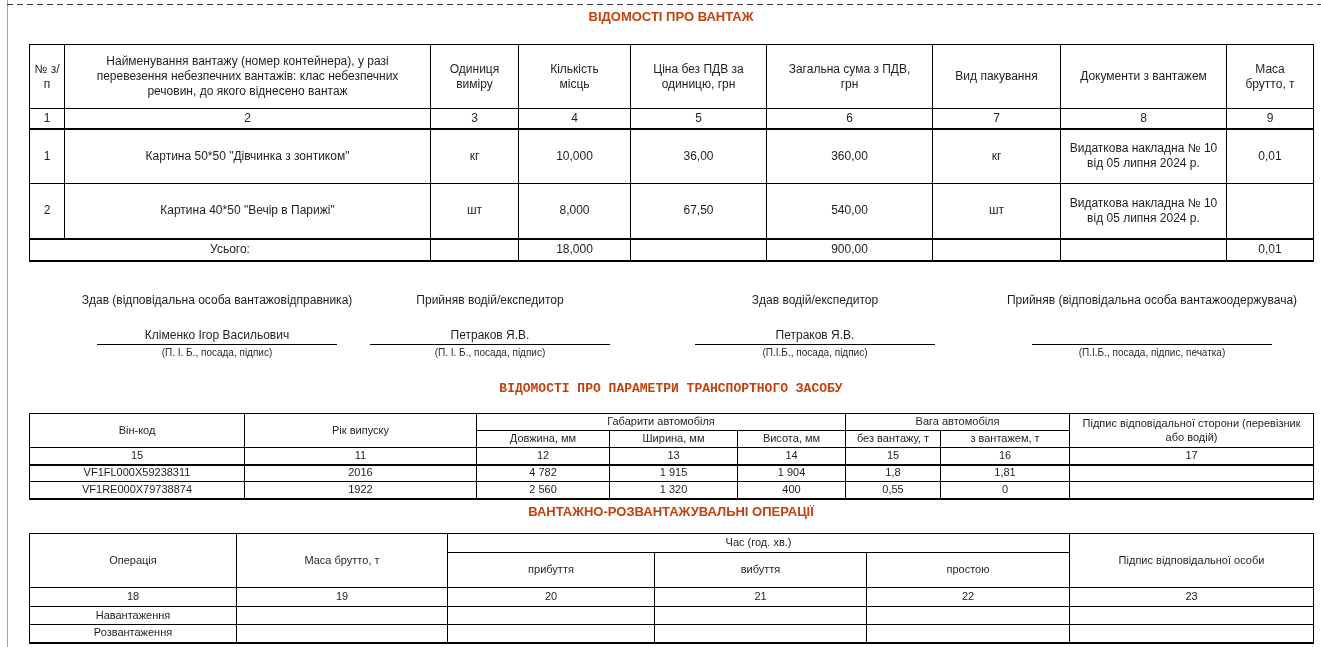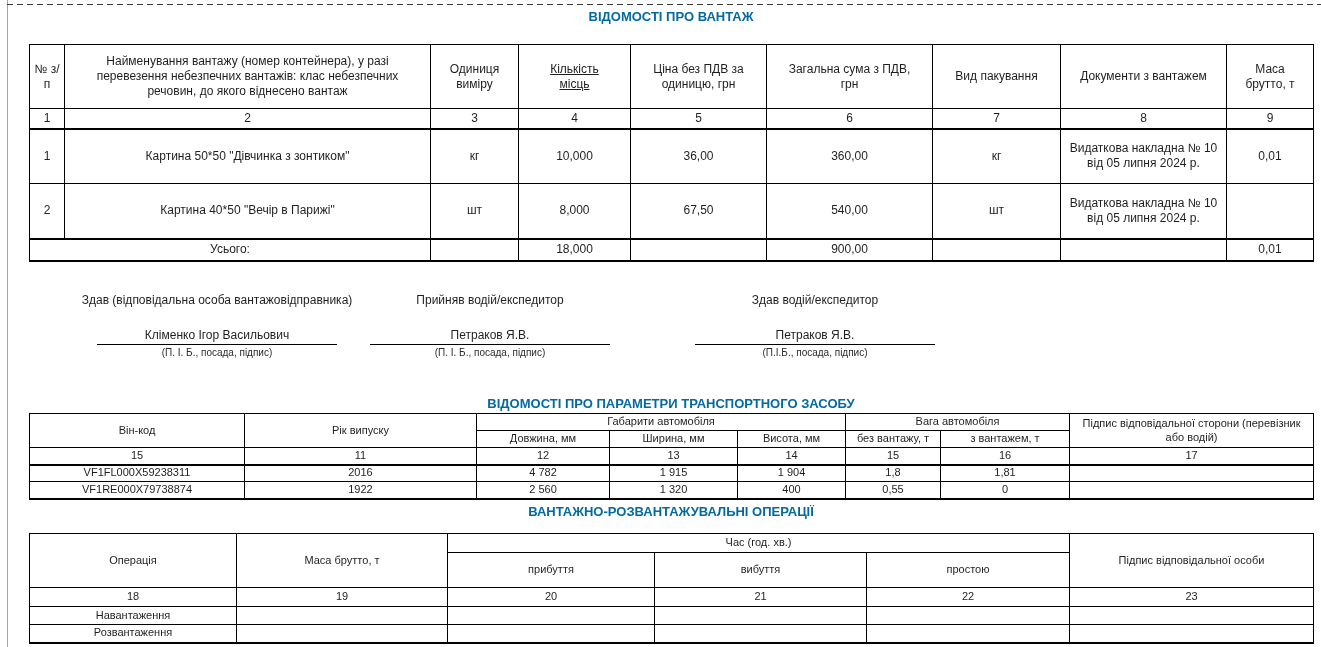--- a/index.html
+++ b/index.html
@@ -5,41 +5,41 @@
   html,body{margin:0;padding:0;}
   body{
     width:1321px;height:647px;background:#ffffff;position:relative;overflow:hidden;
     font-family:"Liberation Sans","DejaVu Sans",sans-serif;color:#1f1f1f;
   }
   .page-guide-v{position:absolute;left:7px;top:0;width:1px;height:647px;background:#a6a6a6;}
   .page-guide-dash{
     position:absolute;left:7px;right:0;top:4px;height:1px;
     background:repeating-linear-gradient(to right,#3c3c3c 0 6px,transparent 6px 10px);
   }
-  .title{position:absolute;left:29px;width:1284px;text-align:center;font-weight:bold;font-size:13px;color:#0369a1;}
+  .title{position:absolute;left:29px;width:1284px;text-align:center;font-weight:bold;font-size:13px;color:#c2410c;}
   .t1{top:9px;}
-  .t2{top:396px;}
+  .t2{top:381px;font-family:Liberation Mono, monospace;}
   .t3{top:504px;}
 
   table.tbl{border-collapse:collapse;table-layout:fixed;width:1284px;position:absolute;left:29px;}
   table.tbl td,table.tbl th{
     border:1px solid #000;font-weight:normal;overflow:hidden;
     padding:0 4px;vertical-align:middle;text-align:center;line-height:1.25;
   }
   table.cargo{top:44px;}
   table.cargo td,table.cargo th{font-size:12px;}
   tr.hdr{height:64px;}
   tr.nums{height:20px;}
   tr.nums td{border-bottom-width:2px;}
   tr.datarow{height:55px;}
   tr.total{height:22px;}
   tr.total td{border-top-width:2px;border-bottom-width:2px;}
   .al{text-align:left;}
   .ar{text-align:right;padding-right:6px;}
-  .wrap-narrow{display:inline-block;max-width:70px;text-decoration:underline;}
+  .wrap-narrow{display:inline-block;max-width:70px;}
   .wrap-mass{display:inline-block;max-width:58px;}
   .wrap-sum{display:inline-block;max-width:140px;}
   .doccell{text-align:left;line-height:1.3;}
 
   .sigs{position:absolute;left:29px;top:270px;width:1284px;height:100px;}
   .sig-block{position:absolute;width:280px;top:0;text-align:center;}
   .sb1{left:38px;width:300px;}
   .sb2{left:321px;}
   .sb3{left:646px;}
   .sb4{left:973px;width:300px;}
@@ -151,20 +151,25 @@
   <div class="sig-block sb2">
     <div class="sig-title">Прийняв водій/експедитор</div>
     <div class="sig-name">Петраков Я.В.</div>
     <div class="sig-caption">(П. І. Б., посада, підпис)</div>
   </div>
   <div class="sig-block sb3">
     <div class="sig-title">Здав водій/експедитор</div>
     <div class="sig-name">Петраков Я.В.</div>
     <div class="sig-caption">(П.І.Б., посада, підпис)</div>
   </div>
+  <div class="sig-block sb4">
+    <div class="sig-title">Прийняв (відповідальна особа вантажоодержувача)</div>
+    <div class="sig-name"></div>
+    <div class="sig-caption">(П.І.Б., посада, підпис, печатка)</div>
+  </div>
 </div>
 
 <div class="title t2">ВІДОМОСТІ ПРО ПАРАМЕТРИ ТРАНСПОРТНОГО ЗАСОБУ</div>
 
 <table class="tbl transport">
   <colgroup>
     <col style="width:215px">
       <col style="width:232px">
       <col style="width:133px">
       <col style="width:128px">

